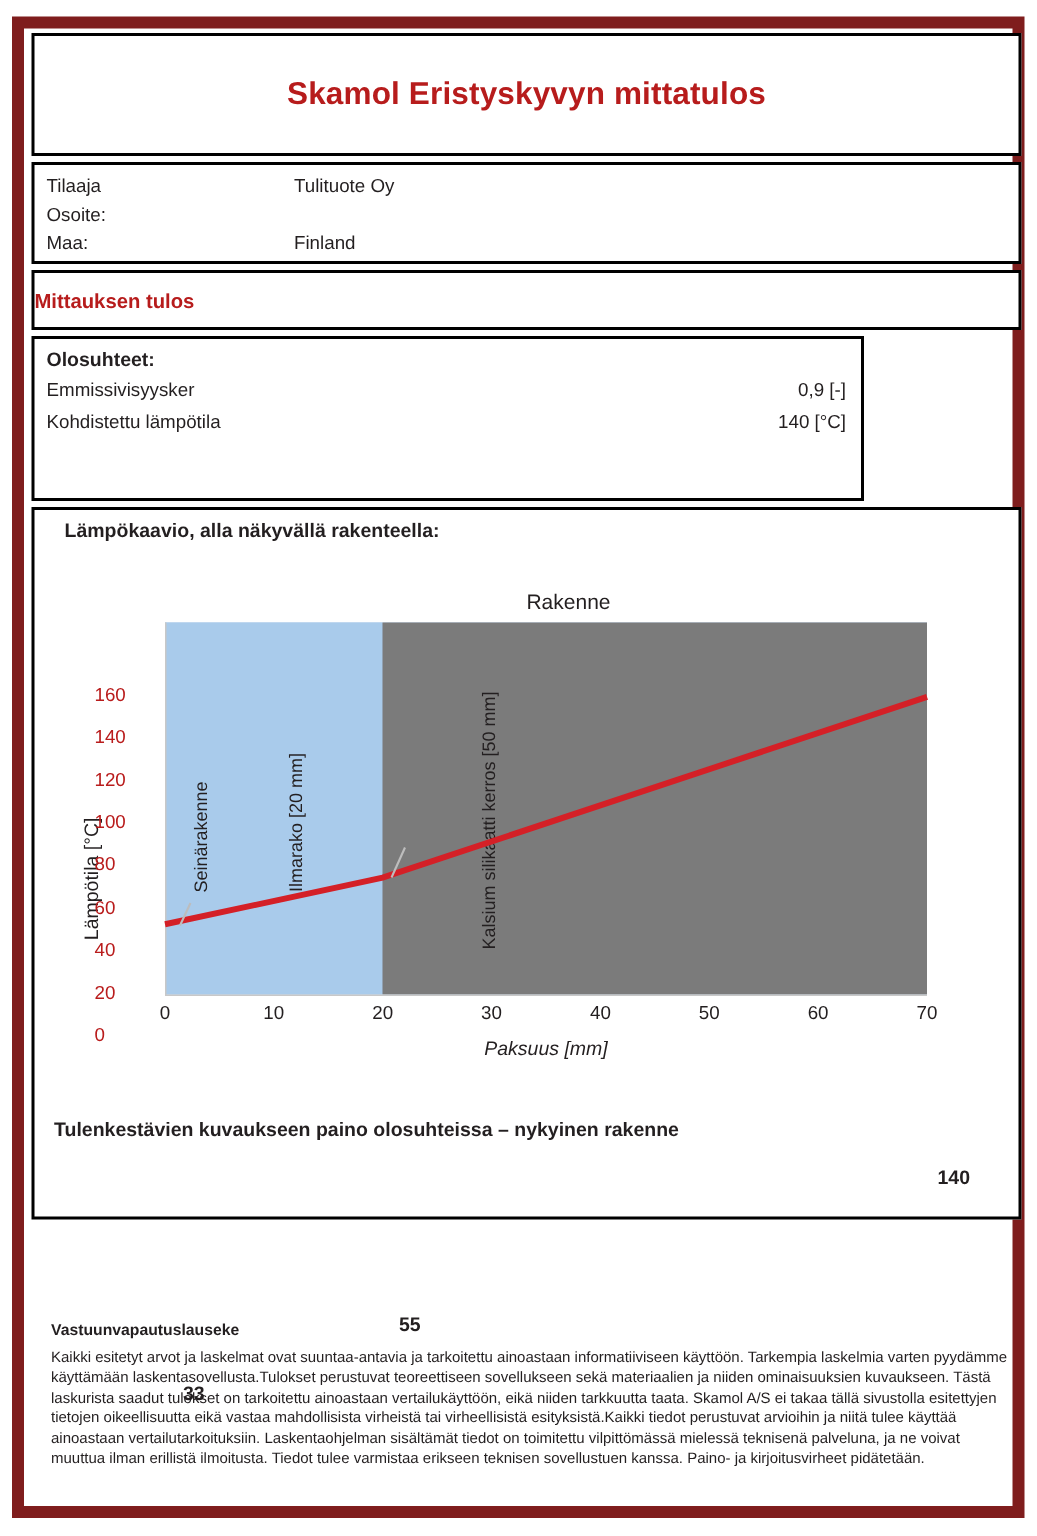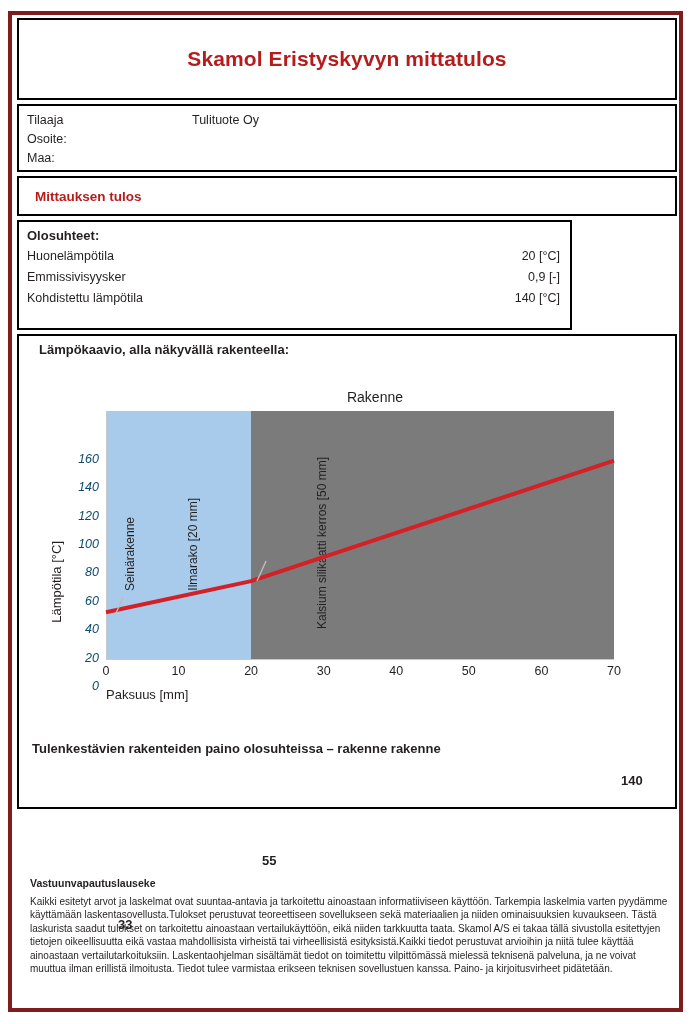--- a/index.html
+++ b/index.html
@@ -16,21 +16,21 @@
     overflow: hidden;
   }
 
   
   .doc-frame {
     position: absolute;
     left: 8px;
     top: 11px;
     width: 675px;
     height: 1001px;
-    border: 4px solid #7f1d1d;
+    border: 8px solid #7f1d1d;
     box-sizing: border-box;
     background: #ffffff;
   }
 
   
   .block {
     position: absolute;
     left: 5px;
     box-sizing: border-box;
     border: 2px solid #000000;
@@ -68,21 +68,21 @@
   .kv-label { width: 165px; flex: none; }
   .kv-value { flex: 1; }
 
   
   .result-block {
     top: 161px;
     width: 660px;
     height: 40px;
     display: flex;
     align-items: center;
-    padding-left: 16px;
+    padding-left: 0;
   }
   .result-heading {
     color: #b71c1c;
     font-size: 13.5px;
     font-weight: bold;
   }
 
   
   .conditions-block {
     top: 205px;
@@ -182,25 +182,23 @@
     top: 50px;
     width: 1px;
     height: 249px;
     background: #c8c8c8;
   }
 
   .ytick {
     position: absolute;
     right: 0;
     width: 40px;
-    text-align: right;
     font-size: 12.5px;
-    color: #0c4a6e;
+    color: #b91c1c;
     transform: translateY(-50%);
-    font-style: italic;
   }
   .ytick-wrap {
     position: absolute;
     left: 36px;
     top: 50px;
     width: 44px;
     height: 248px;
   }
   .ylabel {
     position: absolute;
@@ -224,44 +222,45 @@
     top: 0;
     font-size: 12.5px;
     color: #231f20;
     transform: translateX(-50%);
   }
   .xlabel {
     position: absolute;
     left: 87px;
     top: 326px;
     width: 508px;
-    text-align: left;
-    font-size: 13px;
-    color: #231f20;
+    text-align: center;
+    font-size: 13px;
+    color: #231f20;
+    font-style: italic;
   }
 
   .temp-line {
     position: absolute;
     left: 87px;
     top: 50px;
     width: 508px;
     height: 248px;
     overflow: visible;
     pointer-events: none;
   }
 
   .pt-label {
     position: absolute;
     font-size: 13px;
     font-weight: bold;
     color: #231f20;
     white-space: nowrap;
   }
   .pt-33  { left: 99px;  top: 556px; }
-  .pt-55  { left: 243px; top: 492px; }
+  .pt-55  { left: 243px; top: 510px; }
   .pt-140 { left: 602px; top: 412px; }
 
   
   .leader {
     position: absolute;
     background: #c0c0c0;
   }
 
   
   .weight-wrap {
@@ -310,33 +309,30 @@
     <div class="kv-row">
       <div class="kv-label">Tilaaja</div>
       <div class="kv-value">Tulituote Oy</div>
     </div>
     <div class="kv-row">
       <div class="kv-label">Osoite:</div>
       <div class="kv-value"></div>
     </div>
     <div class="kv-row">
       <div class="kv-label">Maa:</div>
+      <div class="kv-value">Finland</div>
     </div>
   </div>
 
   <div class="block result-block">
     <div class="result-heading">Mittauksen tulos</div>
   </div>
 
   <div class="block conditions-block">
     <div class="section-head">Olosuhteet:</div>
-    <div class="cond-row">
-      <div class="cond-name">Huonelämpötila</div>
-      <div class="cond-val">20 [°C]</div>
-    </div>
     <div class="cond-row">
       <div class="cond-name">Emmissivisyysker</div>
       <div class="cond-val">0,9 [-]</div>
     </div>
     <div class="cond-row">
       <div class="cond-name">Kohdistettu lämpötila</div>
       <div class="cond-val">140 [°C]</div>
     </div>
   </div>
 
@@ -397,21 +393,21 @@
         <div class="xtick" style="left:57.14%">40</div>
         <div class="xtick" style="left:71.42%">50</div>
         <div class="xtick" style="left:85.71%">60</div>
         <div class="xtick" style="left:100%">70</div>
       </div>
 
       <div class="xlabel">Paksuus [mm]</div>
     </div>
 
     <div class="weight-wrap">
-      <div class="weight-head">Tulenkestävien rakenteiden paino olosuhteissa – rakenne rakenne</div>
+      <div class="weight-head">Tulenkestävien kuvaukseen paino olosuhteissa – nykyinen rakenne</div>
     </div>
 
   </div>
 
   <div class="disclaimer">
     <div class="disclaimer-head">Vastuunvapautuslauseke</div>
     <div class="disclaimer-body">Kaikki esitetyt arvot ja laskelmat ovat suuntaa-antavia ja tarkoitettu ainoastaan informatiiviseen käyttöön. Tarkempia laskelmia varten pyydämme käyttämään laskentasovellusta.Tulokset perustuvat teoreettiseen sovellukseen sekä materiaalien ja niiden ominaisuuksien kuvaukseen. Tästä laskurista saadut tulokset on tarkoitettu ainoastaan vertailukäyttöön, eikä niiden tarkkuutta taata. Skamol A/S ei takaa tällä sivustolla esitettyjen tietojen oikeellisuutta eikä vastaa mahdollisista virheistä tai virheellisistä esityksistä.Kaikki tiedot perustuvat arvioihin ja niitä tulee käyttää ainoastaan vertailutarkoituksiin. Laskentaohjelman sisältämät tiedot on toimitettu vilpittömässä mielessä teknisenä palveluna, ja ne voivat muuttua ilman erillistä ilmoitusta. Tiedot tulee varmistaa erikseen teknisen sovellustuen kanssa. Paino- ja kirjoitusvirheet pidätetään.</div>
   </div>
 
 </div>

